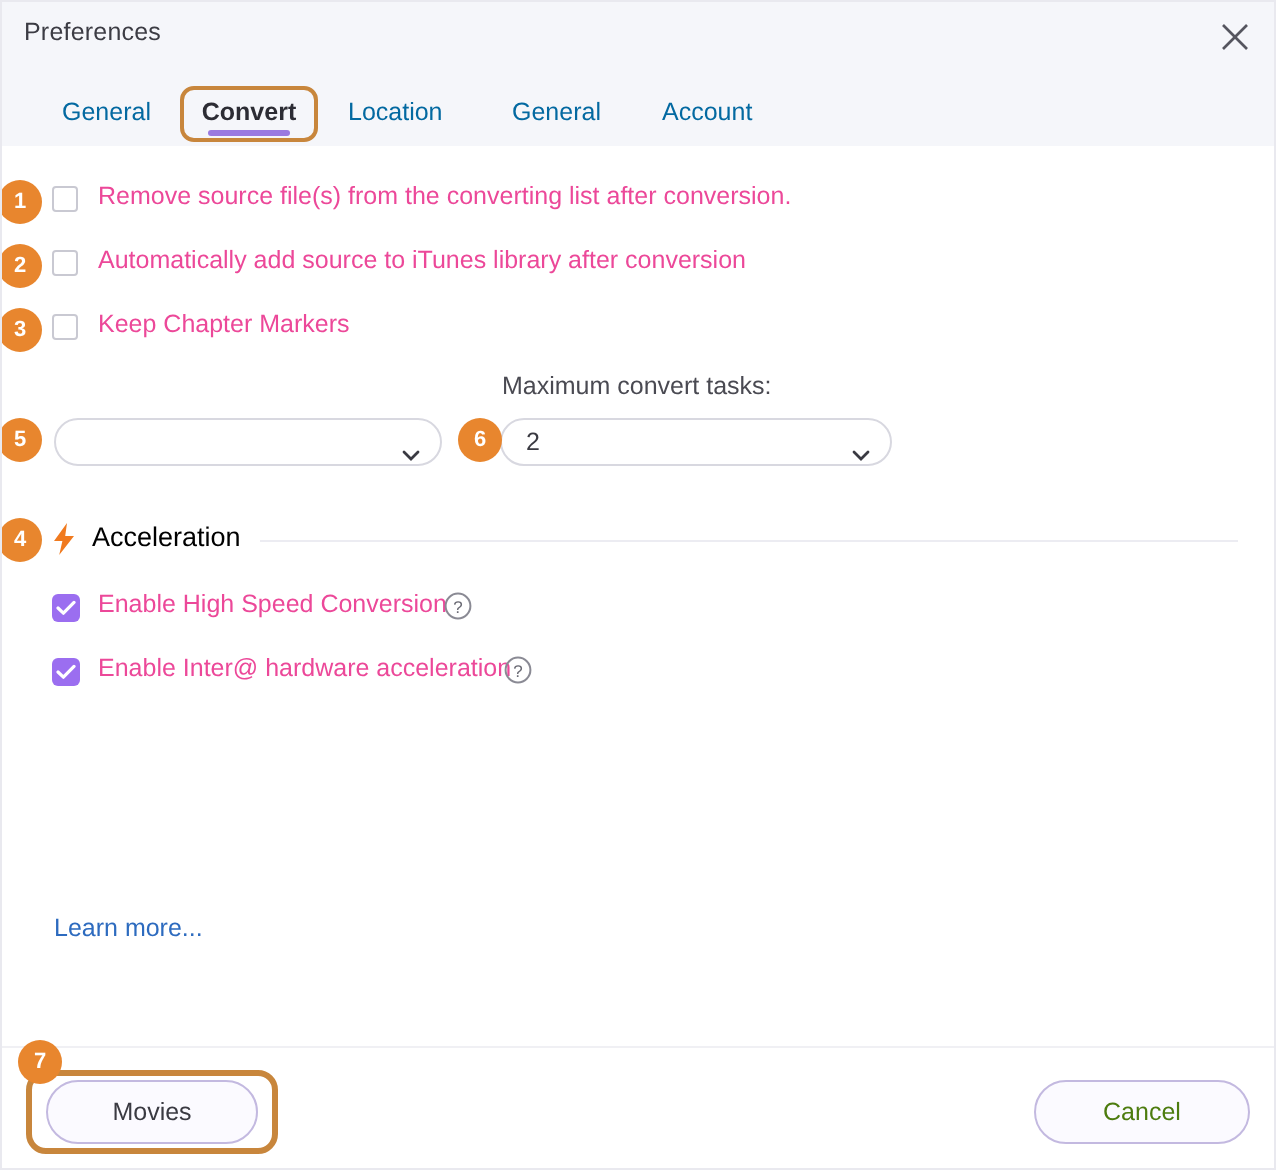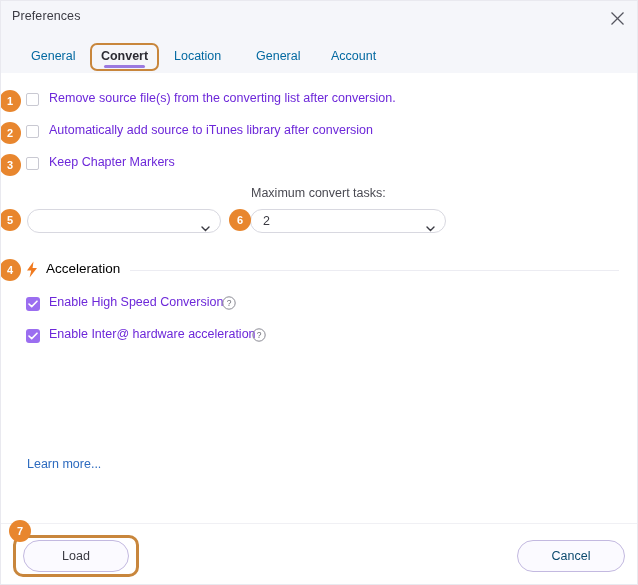--- a/index.html
+++ b/index.html
@@ -141,21 +141,21 @@
     border-radius: 3px;
     background: #9b6ef0;
     box-sizing: border-box;
     display: flex; align-items: center; justify-content: center;
     cursor: default;
   }
   .chklabel {
     position: absolute;
     left: 48px; top: -2px;
     font-size: 12.5px;
-    color: #6d28d9;
+    color: #ec4899;
     white-space: nowrap;
   }
 
   .fieldlabel {
     position: absolute;
     font-size: 12.5px;
     color: #4a4a52;
     white-space: nowrap;
   }
   .dropdown {
@@ -255,21 +255,21 @@
   #cancel-btn {
     position: absolute;
     left: 516px; top: 539px;
     width: 108px; height: 32px;
     border: 1px solid #c3b9e0;
     border-radius: 16px;
     background: #fbfaff;
     box-sizing: border-box;
     display: flex; align-items: center; justify-content: center;
     font-size: 12.5px;
-    color: #0c4a6e;
+    color: #4d7c0f;
     cursor: default;
   }
 </style>
 </head>
 <body>
 
 <div id="window">
 
   <div id="header">
     <div id="title">Preferences</div>
@@ -374,17 +374,17 @@
       </div>
     </div>
 
     <div id="learnmore">Learn more...</div>
   </div>
 
   <div id="footer-sep"></div>
 
   <div class="badge" style="left:8px; top:519px;">7</div>
   <div id="reset-highlight"></div>
-  <div id="reset-btn">Load</div>
+  <div id="reset-btn">Movies</div>
 
   <div id="cancel-btn">Cancel</div>
 
 </div>
 
 </body></html>

